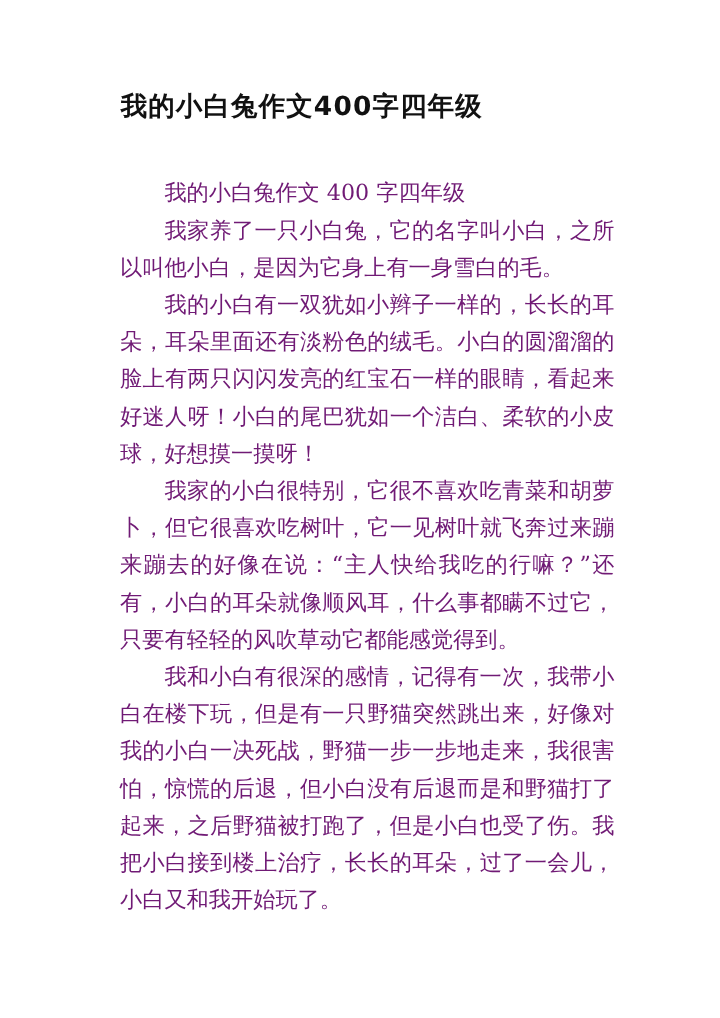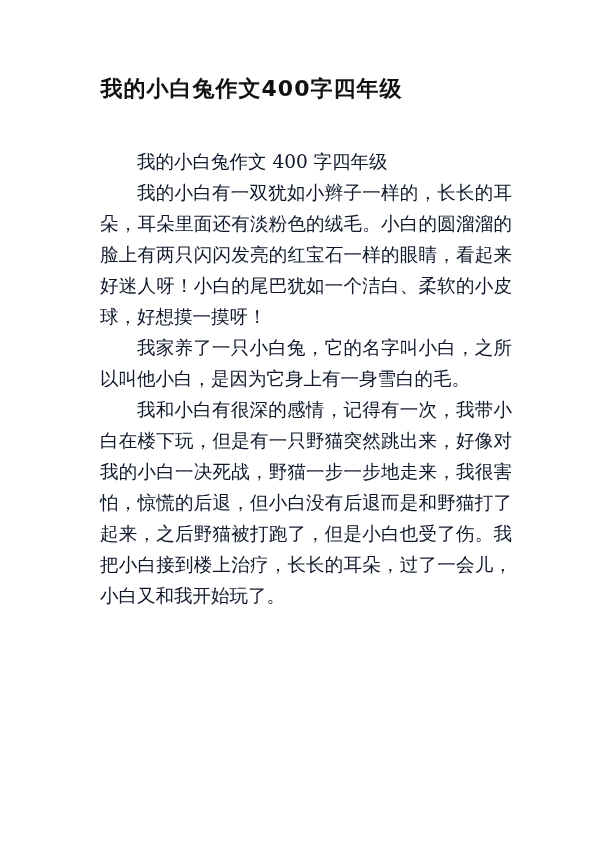--- a/index.html
+++ b/index.html
@@ -7,28 +7,29 @@
   .title {
     position: absolute; left: 0; top: 74px; width: 503px;
     text-align: center;
     font-family: "DejaVu Sans", "Liberation Sans", sans-serif;
     font-weight: bold; font-size: 22px; color: #111;
     letter-spacing: 1px;
   }
   .content {
     position: absolute; left: 100px; top: 146px; width: 412px;
     font-family: "DejaVu Serif", "Liberation Serif", serif;
-    font-size: 18.5px; line-height: 31px; color: #0f172a;
+    font-size: 18.5px; line-height: 31px; color: #701a75;
   }
   .para { margin: 0; text-indent: 2em; text-align: justify; }
 </style>
 </head>
 <body>
 
 <div>
   <div class="title">我的小白兔作文400字四年级</div>
   <div class="content">
     <p class="para">我的小白兔作文 400 字四年级</p>
+    <p class="para">我家养了一只小白兔，它的名字叫小白，之所以叫他小白，是因为它身上有一身雪白的毛。</p>
     <p class="para">我的小白有一双犹如小辫子一样的，长长的耳朵，耳朵里面还有淡粉色的绒毛。小白的圆溜溜的脸上有两只闪闪发亮的红宝石一样的眼睛，看起来好迷人呀！小白的尾巴犹如一个洁白、柔软的小皮球，好想摸一摸呀！</p>
-    <p class="para">我家养了一只小白兔，它的名字叫小白，之所以叫他小白，是因为它身上有一身雪白的毛。</p>
+    <p class="para">我家的小白很特别，它很不喜欢吃青菜和胡萝卜，但它很喜欢吃树叶，它一见树叶就飞奔过来蹦来蹦去的好像在说：“主人快给我吃的行嘛？”还有，小白的耳朵就像顺风耳，什么事都瞒不过它，只要有轻轻的风吹草动它都能感觉得到。</p>
     <p class="para">我和小白有很深的感情，记得有一次，我带小白在楼下玩，但是有一只野猫突然跳出来，好像对我的小白一决死战，野猫一步一步地走来，我很害怕，惊慌的后退，但小白没有后退而是和野猫打了起来，之后野猫被打跑了，但是小白也受了伤。我把小白接到楼上治疗，长长的耳朵，过了一会儿，小白又和我开始玩了。</p>
   </div>
 </div>
 
 </body></html>

